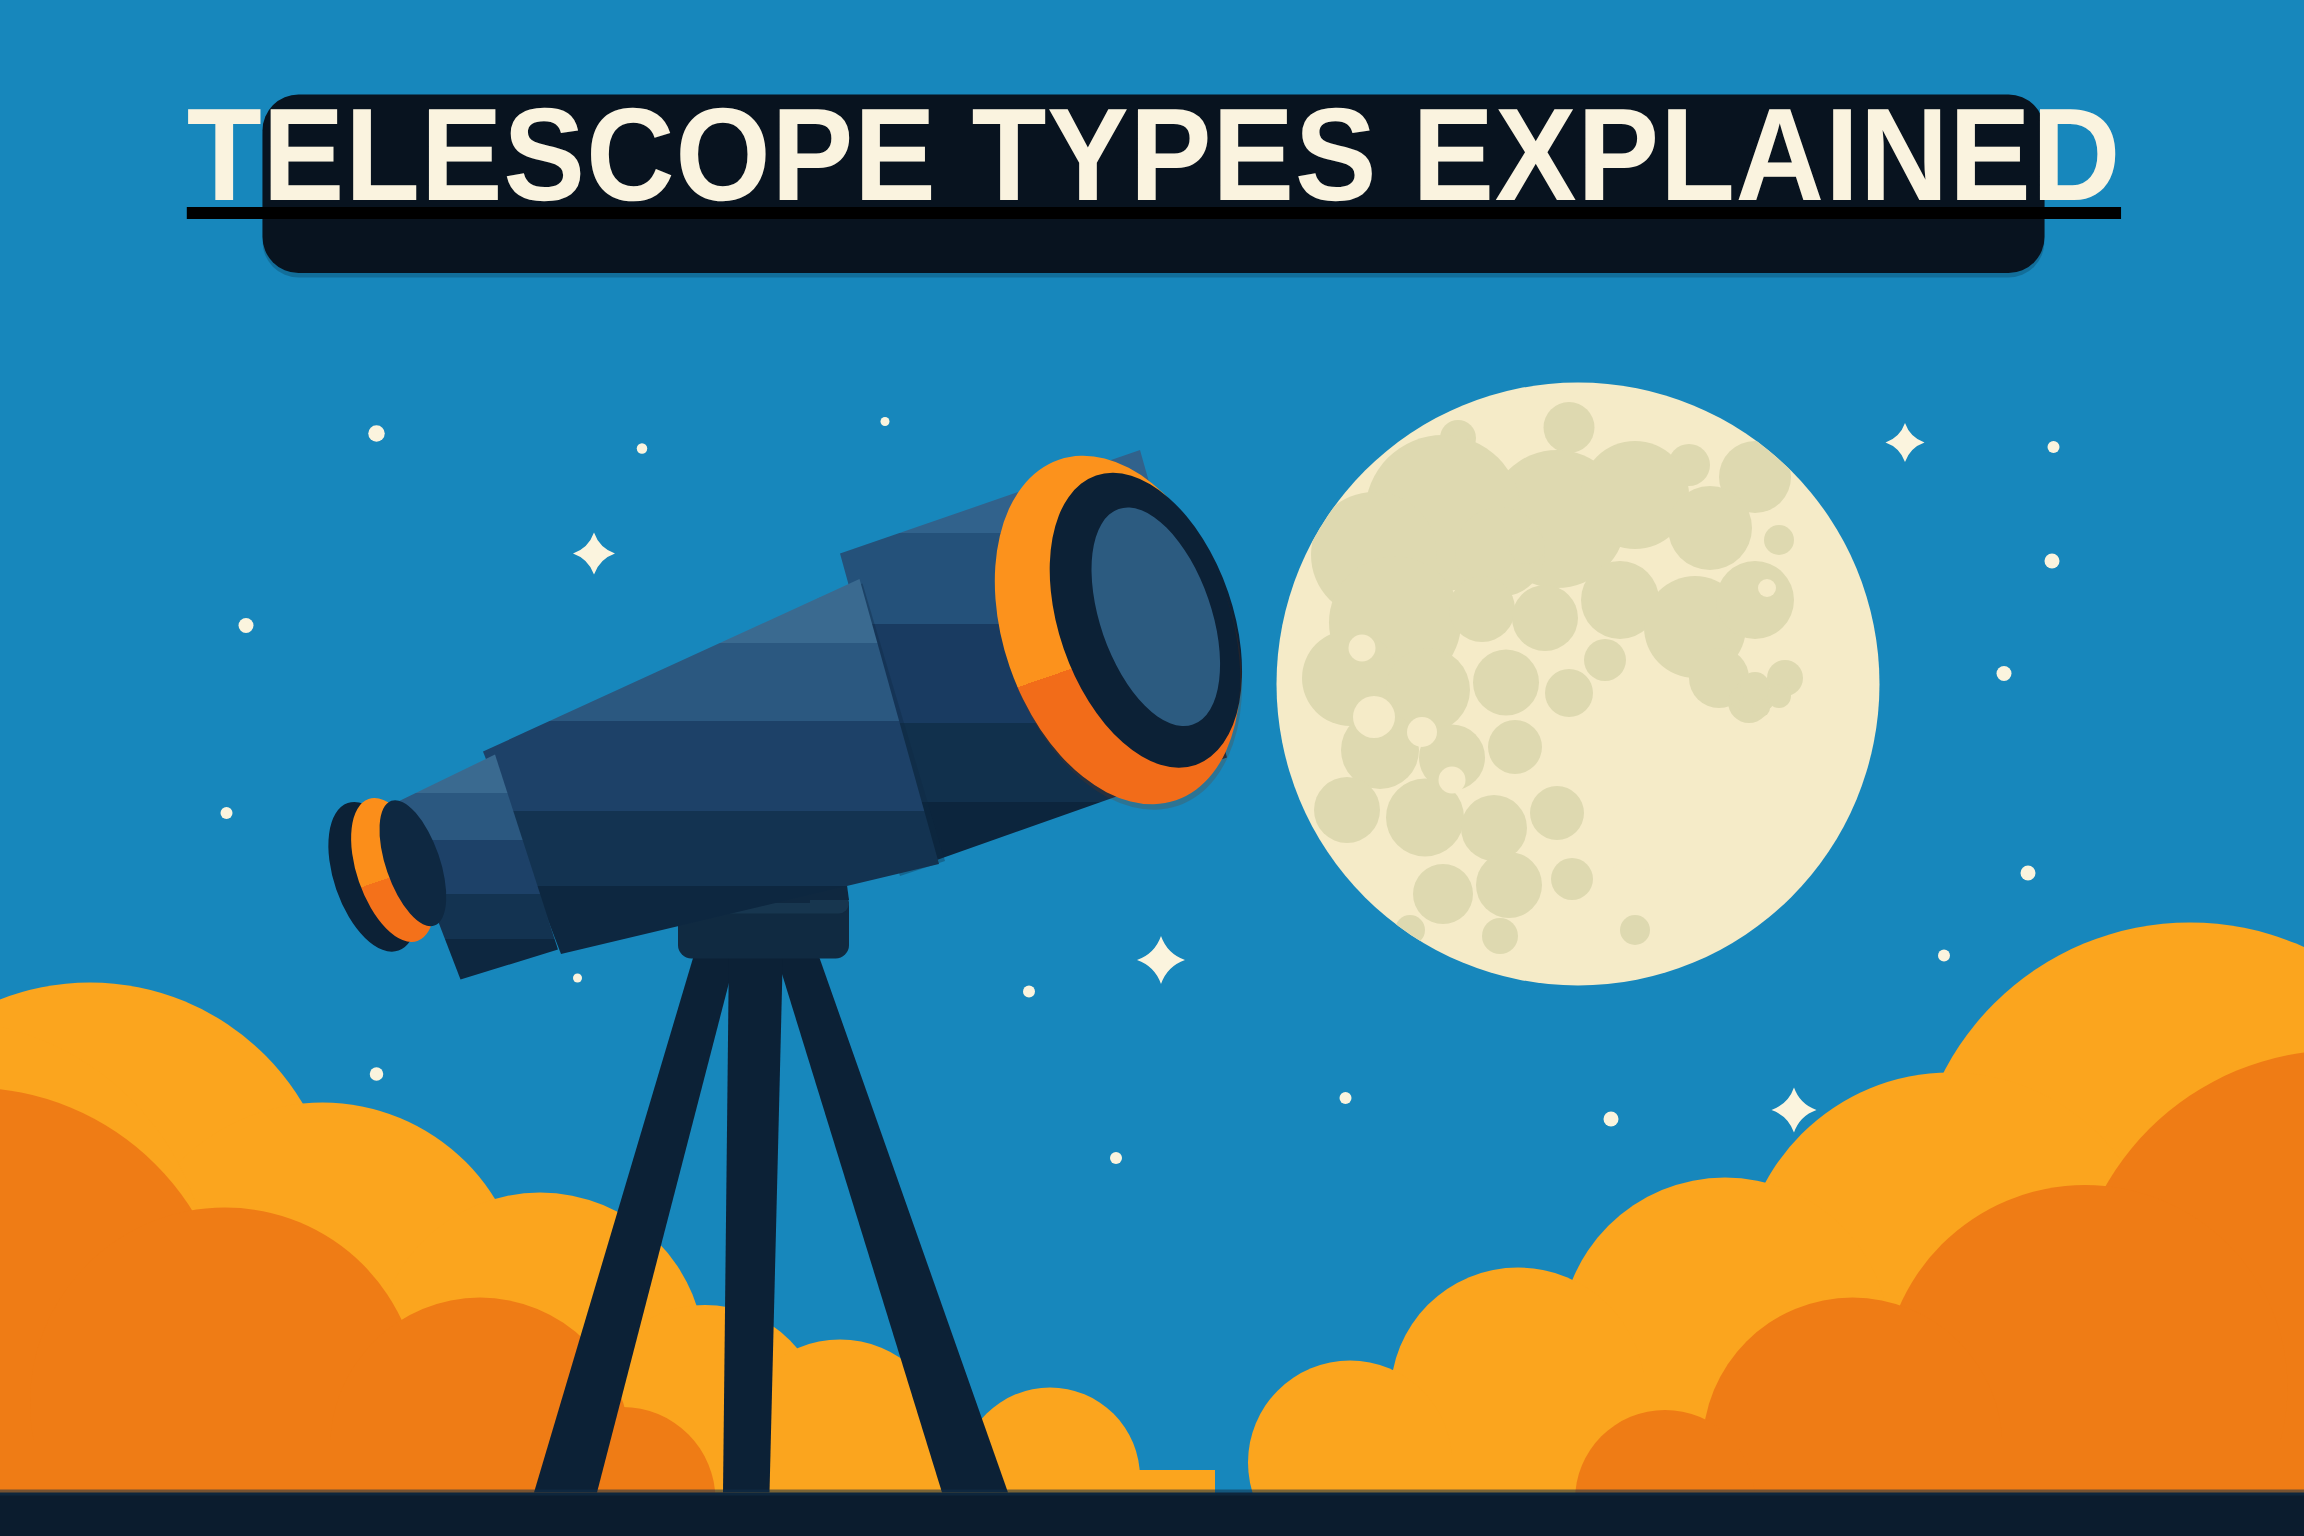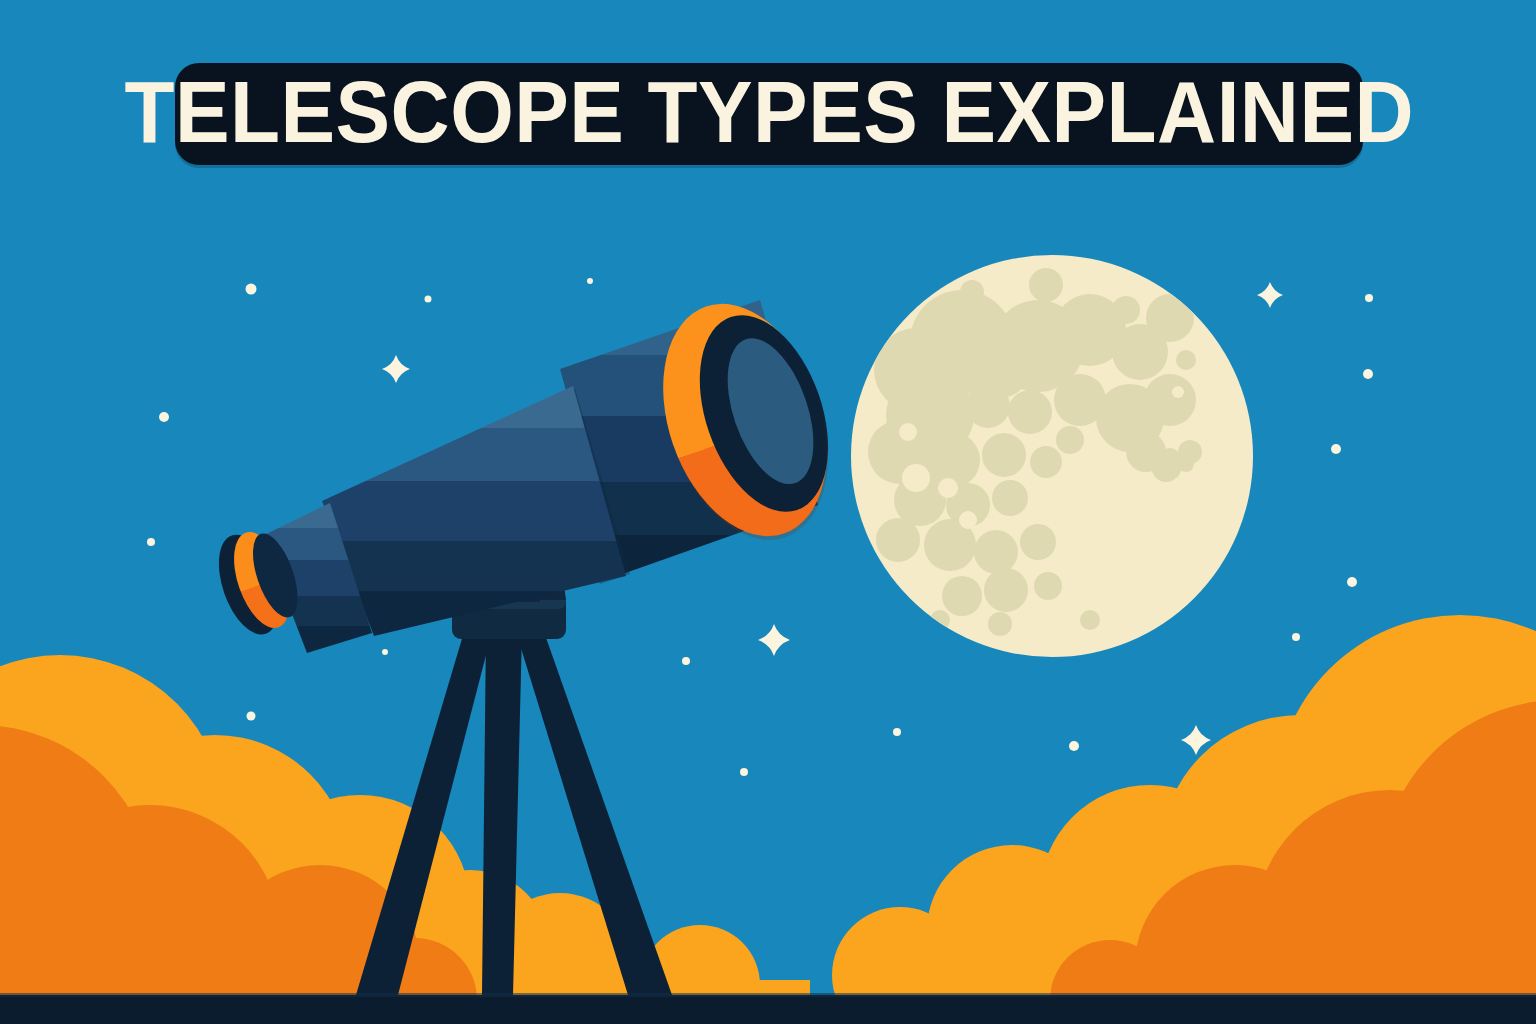--- a/index.html
+++ b/index.html
@@ -16,28 +16,28 @@
     background: #1787BC;
   }
   #scene { position: absolute; inset: 0; width: 100%; height: 100%; display: block; }
 
   
   #title-banner {
     position: absolute;
     left: 175px;
     top: 63px;
     width: 1188px;
-    height: 102px;
+    height: 119px;
     background: #08131F;
     border-radius: 24px;
     display: flex;
-    align-items: center;
     justify-content: center;
     box-shadow: 0 3px 0 rgba(0,0,0,0.18);
     z-index: 30;
+    text-decoration: underline;
   }
   #title-text {
     color: #FAF3DF;
     font-family: "Liberation Sans Narrow", "Liberation Sans", "DejaVu Sans", sans-serif;
     font-weight: bold;
     font-size: 88px;
     line-height: 1;
     letter-spacing: 0.5px;
     white-space: nowrap;
     text-transform: uppercase;

